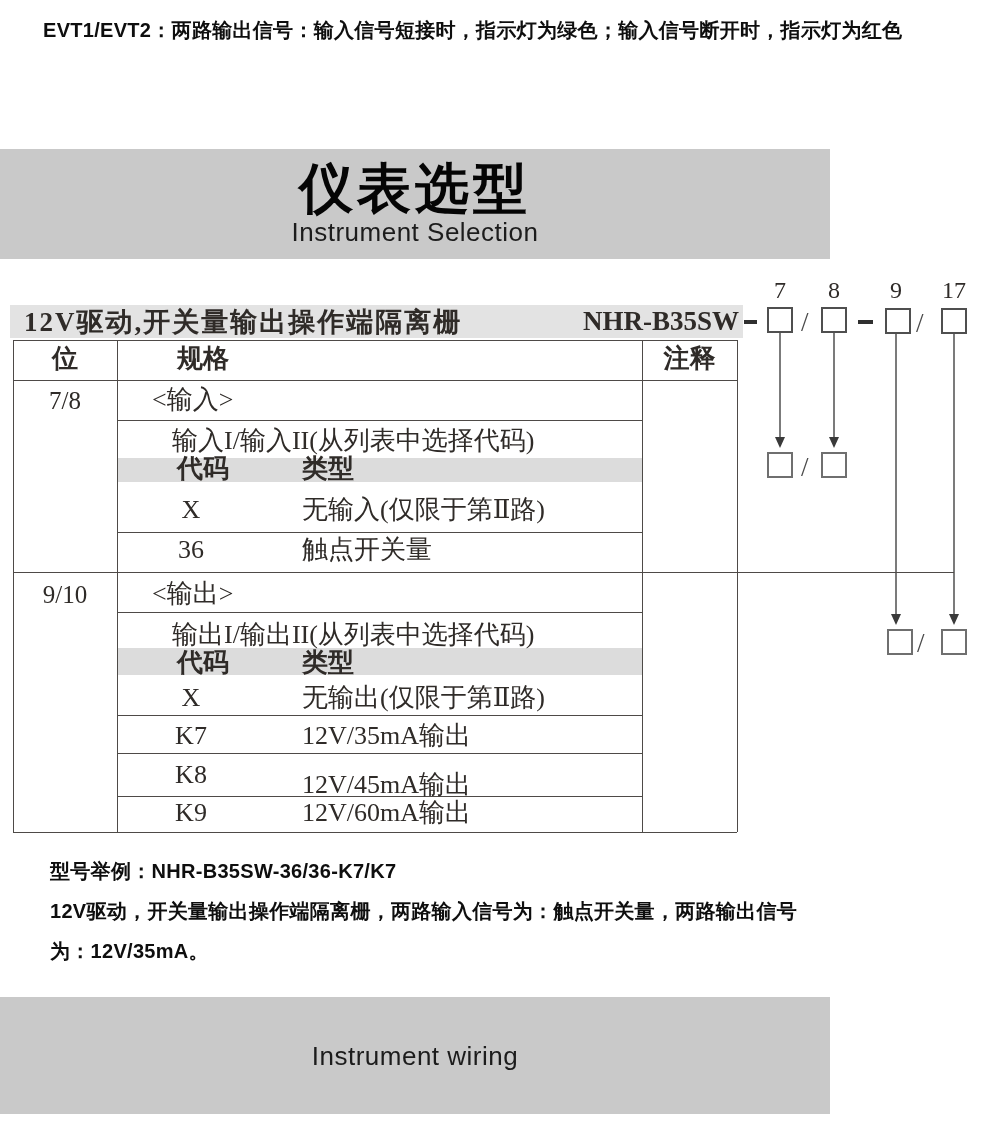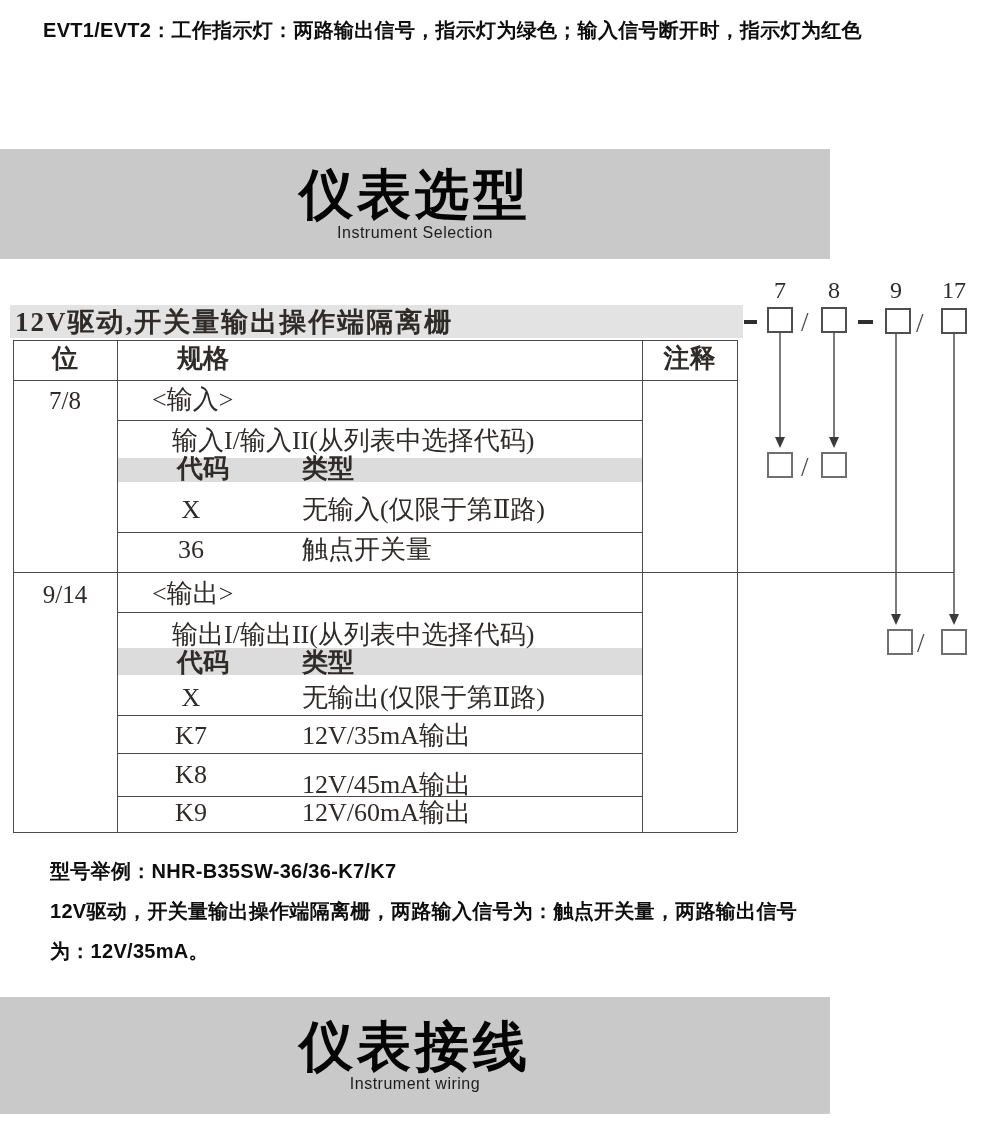--- a/index.html
+++ b/index.html
@@ -7,26 +7,26 @@
         font-family:"Liberation Sans","DejaVu Sans",sans-serif;}
   
   .intro{position:absolute;left:43px;top:11px;width:920px;font-size:20px;font-weight:bold;
          line-height:38px;color:#0e0e0e;letter-spacing:0.3px;}
   .example{position:absolute;left:50px;top:851px;width:900px;font-size:20px;font-weight:bold;
          line-height:40px;color:#0e0e0e;letter-spacing:0.3px;}
   
   .banner{position:absolute;left:0;width:830px;background:#c9c9c9;display:flex;
           flex-direction:column;align-items:center;justify-content:center;}
   .banner-title{font-size:54px;font-weight:bold;color:#050505;letter-spacing:4px;line-height:1.05;}
-  .banner-sub{font-size:16px;color:#1c1c1c;margin-top:1px;letter-spacing:0.5px;}
+  .banner-sub{font-size:26px;color:#1c1c1c;margin-top:1px;letter-spacing:0.5px;}
   
   .modelbar{position:absolute;left:10px;top:305px;width:733px;height:33px;background:#e3e3e3;
             display:flex;align-items:center;justify-content:space-between;}
   .modelbar .prod{font-family:"Liberation Serif","DejaVu Serif",serif;font-weight:bold;
-            font-size:27px;color:#2f2b28;letter-spacing:2px;padding-left:5px;white-space:nowrap;}
+            font-size:27px;color:#2f2b28;letter-spacing:2px;padding-left:14px;white-space:nowrap;}
   .modelbar .code{font-family:"Liberation Serif","DejaVu Serif",serif;font-weight:bold;
             font-size:27px;color:#2f2b28;padding-right:4px;white-space:nowrap;}
   
   .digit{position:absolute;width:40px;text-align:center;top:277px;
          font-family:"Liberation Serif","DejaVu Serif",serif;font-size:24px;color:#2f2b28;}
   .cbox{position:absolute;width:26px;height:26px;border:2px solid #4f4f4f;background:#fff;box-sizing:border-box;}
   .cbox.light{border-color:#6f6f6f;}
   .dash{position:absolute;height:4px;background:#2f2f2f;}
   .slash{position:absolute;font-family:"Liberation Serif","DejaVu Serif",serif;
          font-size:27px;color:#4a4a4a;line-height:1;}
@@ -41,35 +41,36 @@
   .tb{font-weight:bold;}
   .tc{width:104px;left:13px;text-align:center;}
   .codec{left:161px;width:60px;text-align:center;}
 </style>
 </head>
 <body>
 
 <div class="page">
 
   <div class="intro">
-    <div>EVT1/EVT2：工作指示灯：两路输出信号，指示灯为绿色；输入信号断开时，指示灯为红色</div>
+    <div>EVT1/EVT2：两路输出信号：输入信号短接时，指示灯为绿色；输入信号断开时，指示灯为红色</div>
   </div>
 
   <div class="banner" style="top:149px;height:110px;">
     <div class="banner-title">仪表选型</div>
     <div class="banner-sub">Instrument Selection</div>
   </div>
 
   <div class="digit" style="left:760px;">7</div>
   <div class="digit" style="left:814px;">8</div>
   <div class="digit" style="left:876px;">9</div>
   <div class="digit" style="left:934px;">17</div>
 
   <div class="modelbar">
     <span class="prod">12V驱动,开关量输出操作端隔离栅</span>
+    <span class="code">NHR-B35SW</span>
   </div>
 
   <div class="dash" style="left:744px;top:320px;width:13px;"></div>
   <div class="cbox" style="left:767px;top:307px;"></div>
   <div class="slash" style="left:801px;top:309px;">/</div>
   <div class="cbox" style="left:821px;top:307px;"></div>
   <div class="dash" style="left:858px;top:320px;width:15px;"></div>
   <div class="cbox" style="left:885px;top:308px;"></div>
   <div class="slash" style="left:916px;top:310px;">/</div>
   <div class="cbox" style="left:941px;top:308px;"></div>
@@ -116,38 +117,37 @@
   <span class="t tc" style="top:387px;font-size:25px;">7/8</span>
   <span class="t" style="left:152px;top:386px;">&lt;输入&gt;</span>
   <span class="t" style="left:172px;top:427px;">输入I/输入II(从列表中选择代码)</span>
   <span class="t tb" style="left:177px;top:455px;">代码</span>
   <span class="t tb" style="left:302px;top:455px;">类型</span>
   <span class="t codec" style="top:496px;">X</span>
   <span class="t" style="left:302px;top:496px;">无输入(仅限于第Ⅱ路)</span>
   <span class="t codec" style="top:536px;">36</span>
   <span class="t" style="left:302px;top:536px;">触点开关量</span>
 
-  <span class="t tc" style="top:581px;font-size:25px;">9/14</span>
+  <span class="t tc" style="top:581px;font-size:25px;">9/10</span>
   <span class="t" style="left:152px;top:580px;">&lt;输出&gt;</span>
   <span class="t" style="left:172px;top:621px;">输出I/输出II(从列表中选择代码)</span>
   <span class="t tb" style="left:177px;top:649px;">代码</span>
   <span class="t tb" style="left:302px;top:649px;">类型</span>
   <span class="t codec" style="top:684px;">X</span>
   <span class="t" style="left:302px;top:684px;">无输出(仅限于第Ⅱ路)</span>
   <span class="t codec" style="top:722px;">K7</span>
   <span class="t" style="left:302px;top:722px;">12V/35mA输出</span>
   <span class="t codec" style="top:761px;">K8</span>
   <span class="t" style="left:302px;top:761px;margin-top:10px;">12V/45mA输出</span>
   <span class="t codec" style="top:799px;">K9</span>
   <span class="t" style="left:302px;top:799px;">12V/60mA输出</span>
 
   <div class="example">
     <div>型号举例：NHR-B35SW-36/36-K7/K7</div>
     <div>12V驱动，开关量输出操作端隔离栅，两路输入信号为：触点开关量，两路输出信号</div>
     <div>为：12V/35mA。</div>
   </div>
 
   <div class="banner" style="top:997px;height:117px;">
-    <div class="banner-title">仪表接线</div>
     <div class="banner-sub">Instrument wiring</div>
   </div>
 
 </div>
 
 </body></html>

